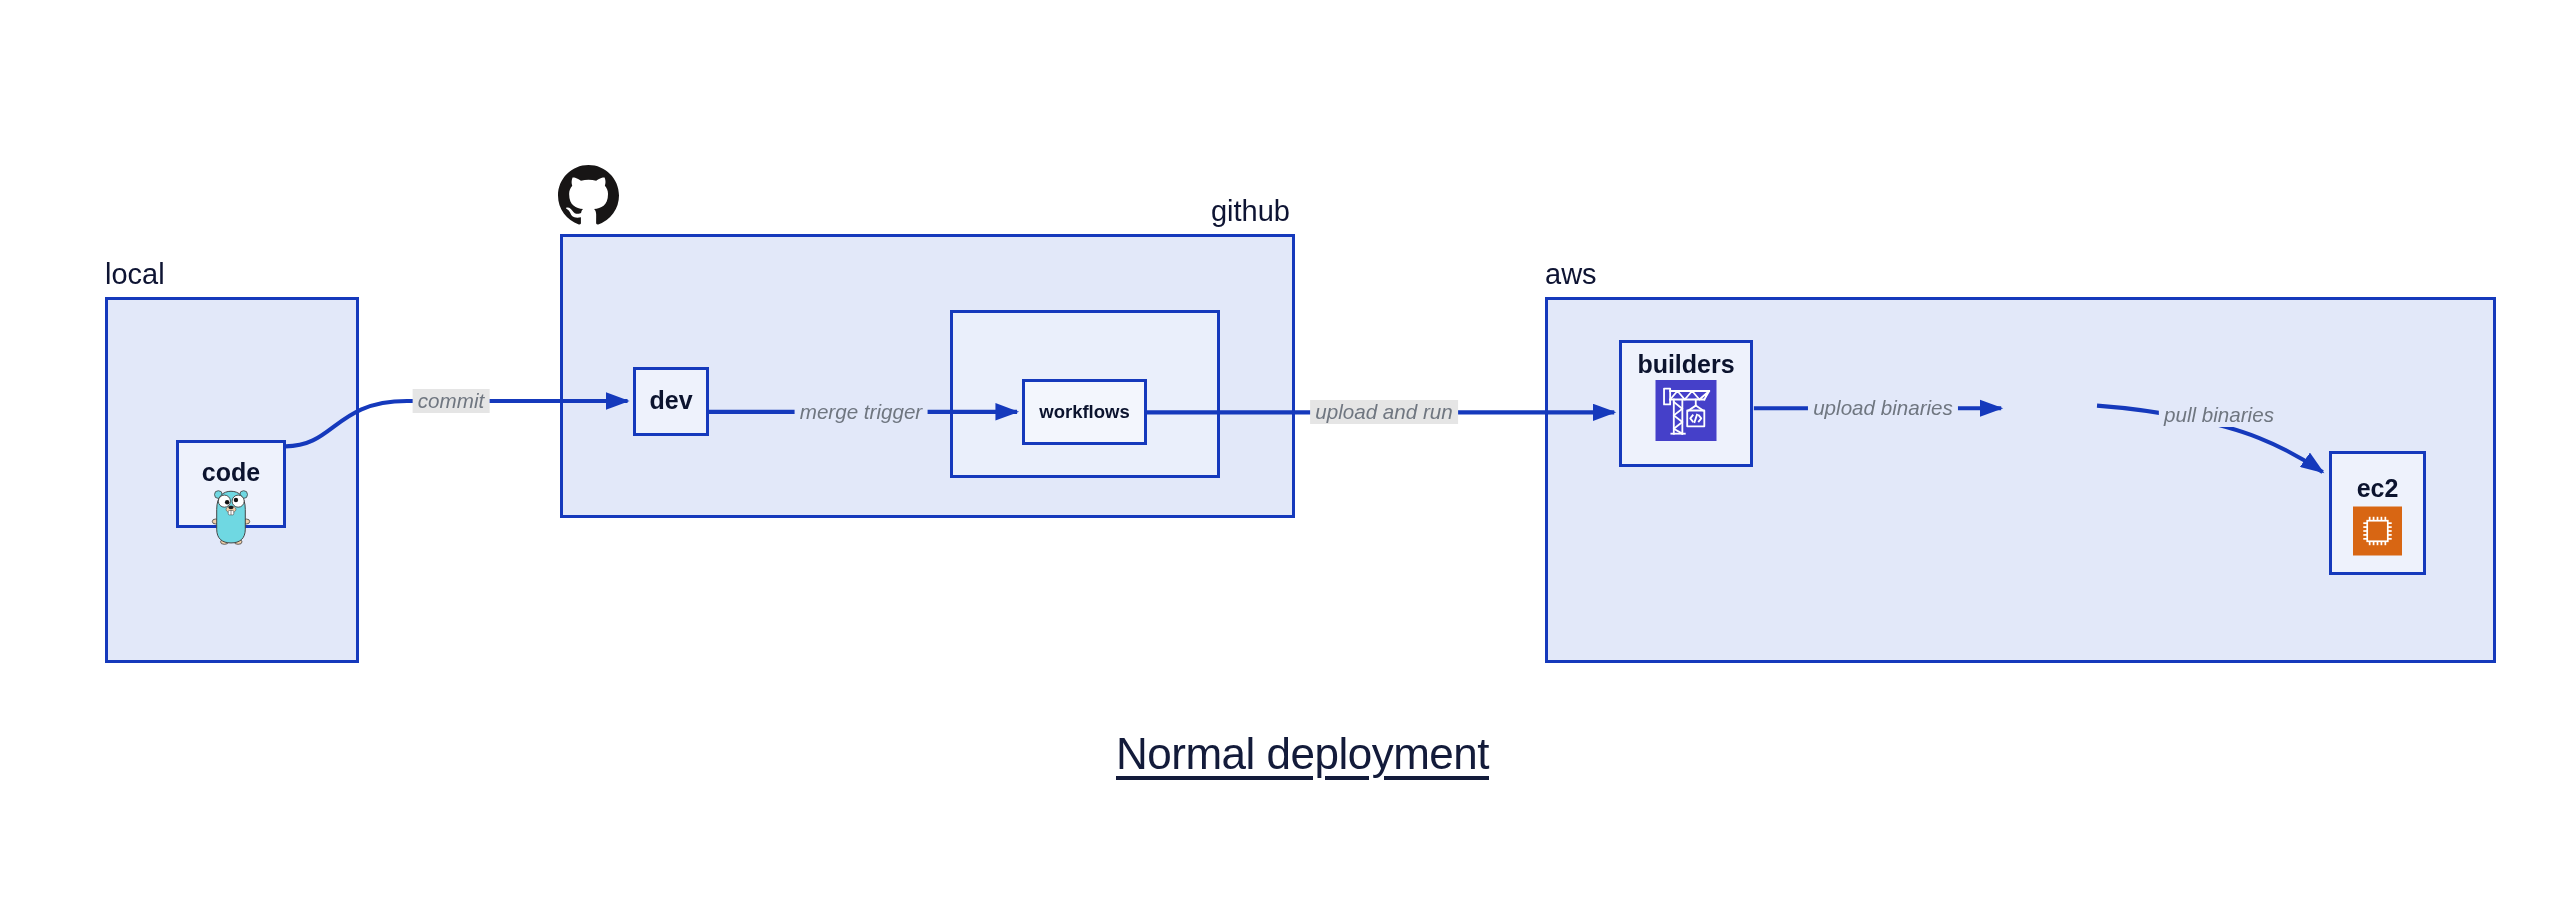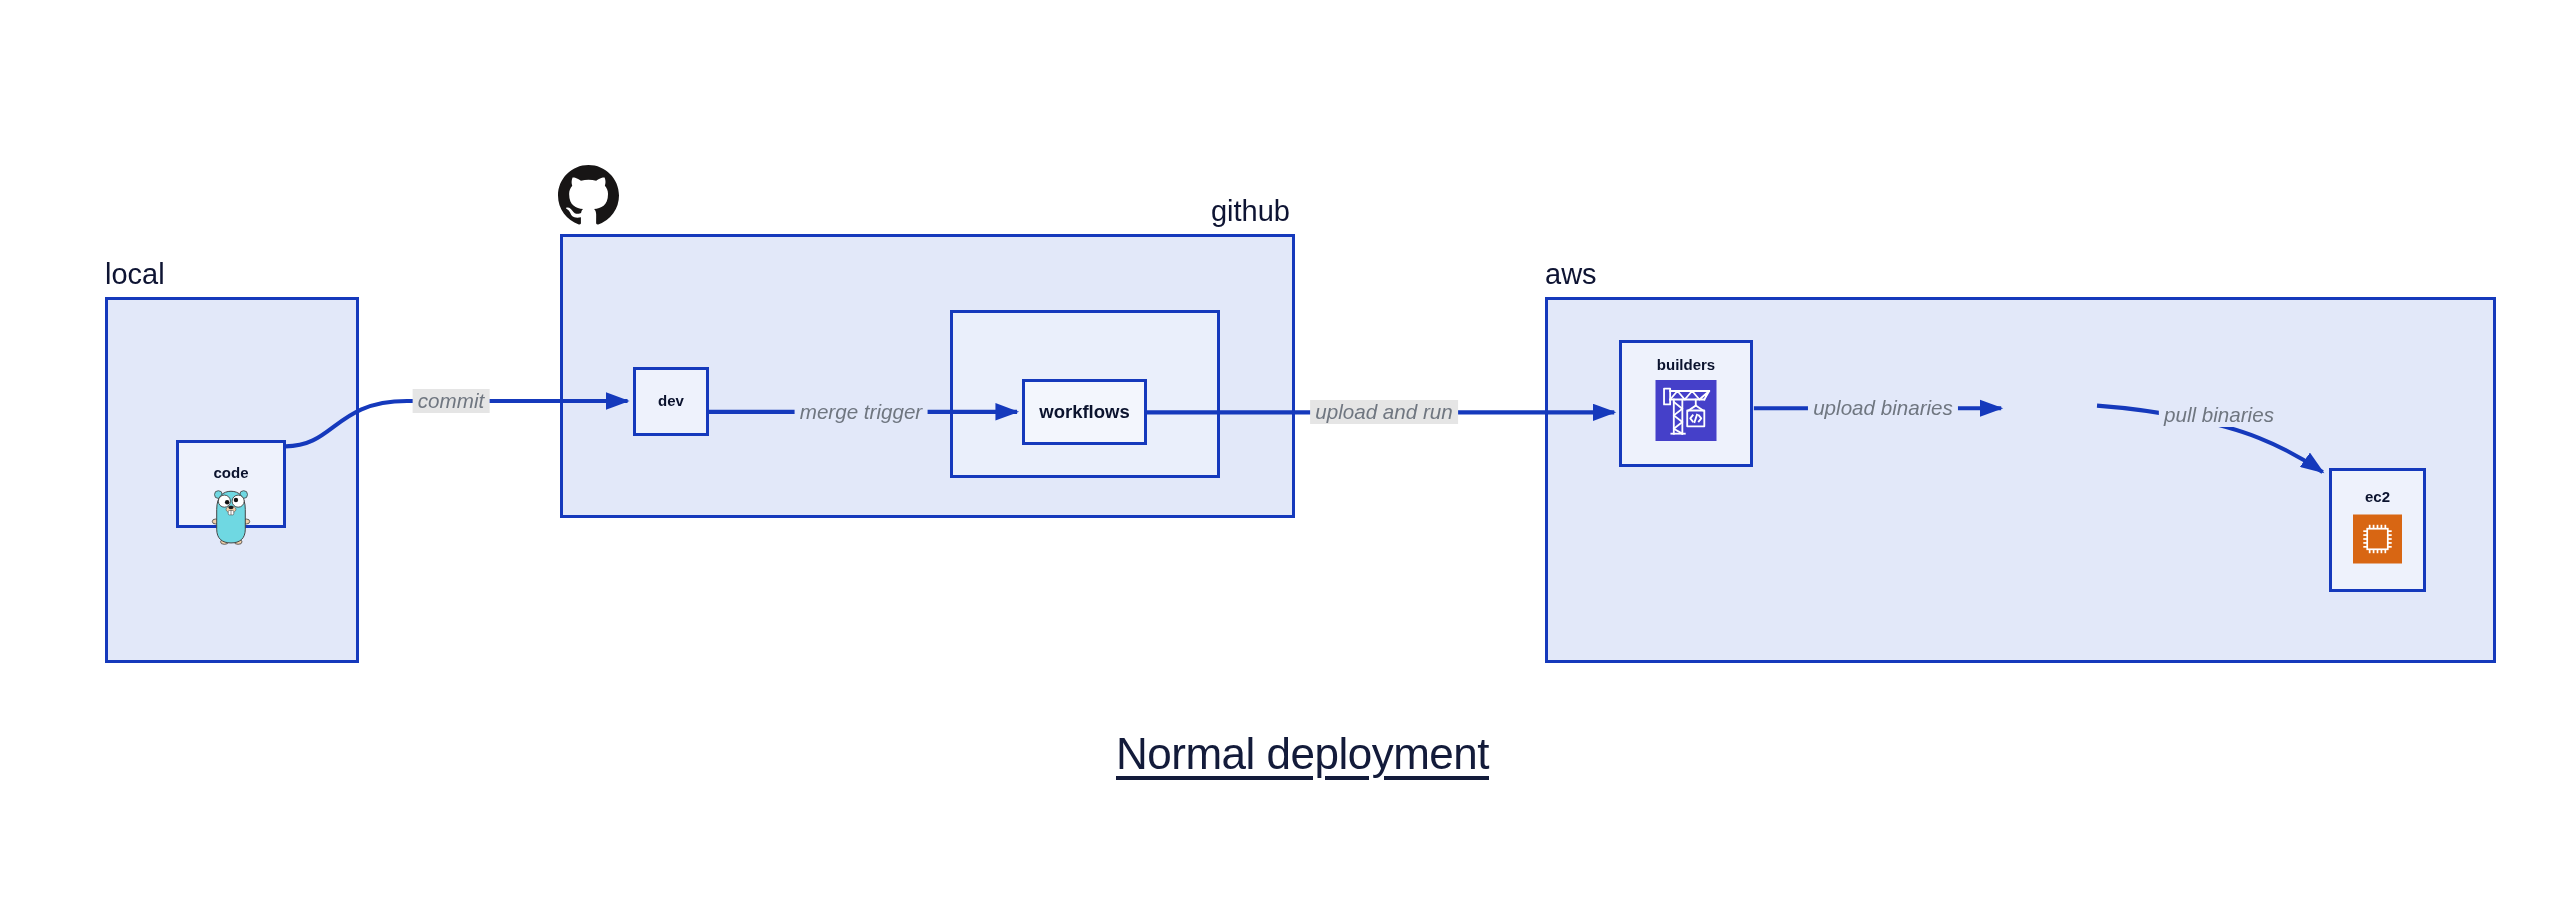--- a/index.html
+++ b/index.html
@@ -17,21 +17,21 @@
     font-family:"Liberation Sans","DejaVu Sans",sans-serif;
   }
   .canvas{position:absolute;inset:0;}
   .cluster{position:absolute;border:3.6px solid var(--blue);background:var(--cluster-fill);box-sizing:border-box;}
   .cluster.nested{background:var(--cluster-fill-2);}
   .cluster-label{position:absolute;color:var(--navy);font-size:29px;line-height:32px;font-weight:500;letter-spacing:0;}
   .cluster-label.center{text-align:left;}
   .cluster-label.right{text-align:right;}
   .node{position:absolute;border:3.6px solid var(--blue);background:var(--node-fill);box-sizing:border-box;text-align:center;}
   .node.deep{background:var(--node-fill-2);}
-  .node-label{color:#0b132e;font-weight:bold;font-size:15px;line-height:21.6px;display:block;}
+  .node-label{color:#0b132e;font-weight:bold;font-size:25px;line-height:21.6px;display:block;}
   .edges{position:absolute;left:0;top:0;z-index:3;}
   .cluster{z-index:1;}
   .node{z-index:4;}
   .edge-label{
     position:absolute;z-index:5;transform:translate(-50%,-50%);
     font-style:italic;color:var(--gray);font-size:20.6px;font-weight:500;
     padding:0 5.2px;white-space:nowrap;
   }
   .edge-label.on-white{background:#e5e5e5;}
   .edge-label.on-cluster{background:var(--cluster-fill);}
@@ -123,21 +123,21 @@
         <path d="M66,42 L54,50 M66,42 L78,50"></path>
         <rect x="52" y="50" width="28" height="26"></rect>
         <path d="M61,58 L57,63 L61,68"></path>
         <path d="M71,58 L75,63 L71,68"></path>
         <line x1="64" y1="69" x2="68" y2="57"></line>
       </g>
     </svg>
   </div>
 
 
-  <div class="node" style="left:2329px;top:468px;width:97px;height:124px;padding-top:15px;">
+  <div class="node" style="left:2329px;top:451px;width:97px;height:124px;padding-top:24px;">
     <span class="node-label">ec2</span>
     <svg class="icon-box" width="49" height="50" viewBox="0 0 100 100" style="margin-top:6.2px;">
       <rect x="0" y="0" width="100" height="100" fill="#d86613"></rect>
       <g stroke="#fff" stroke-width="3.5" fill="none">
         <rect x="29" y="29" width="42" height="42"></rect>
         <g stroke-linecap="butt">
           <line x1="34" y1="21" x2="34" y2="29"></line>
             <line x1="42" y1="21" x2="42" y2="29"></line>
           <line x1="50" y1="21" x2="50" y2="29"></line>
             <line x1="58" y1="21" x2="58" y2="29"></line>

